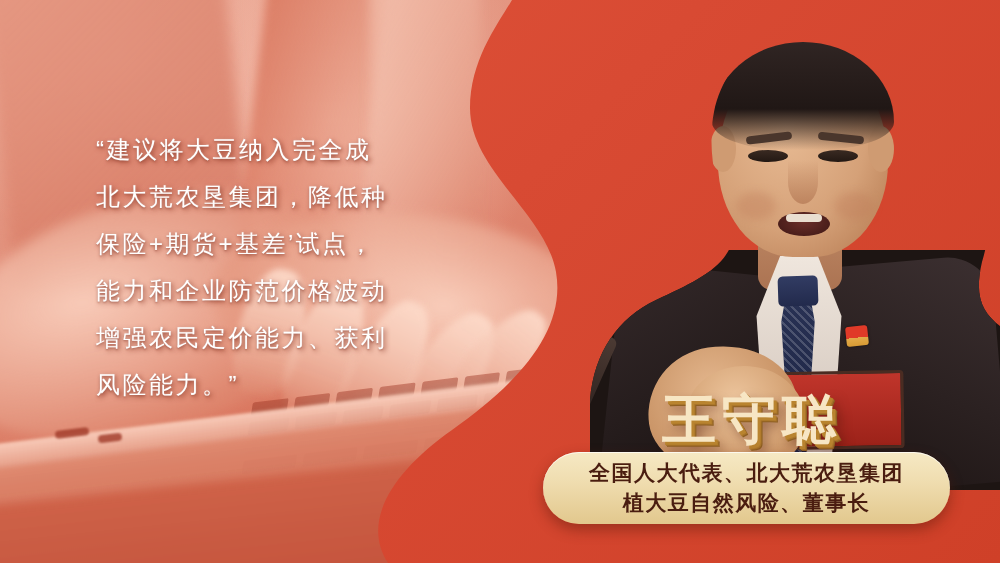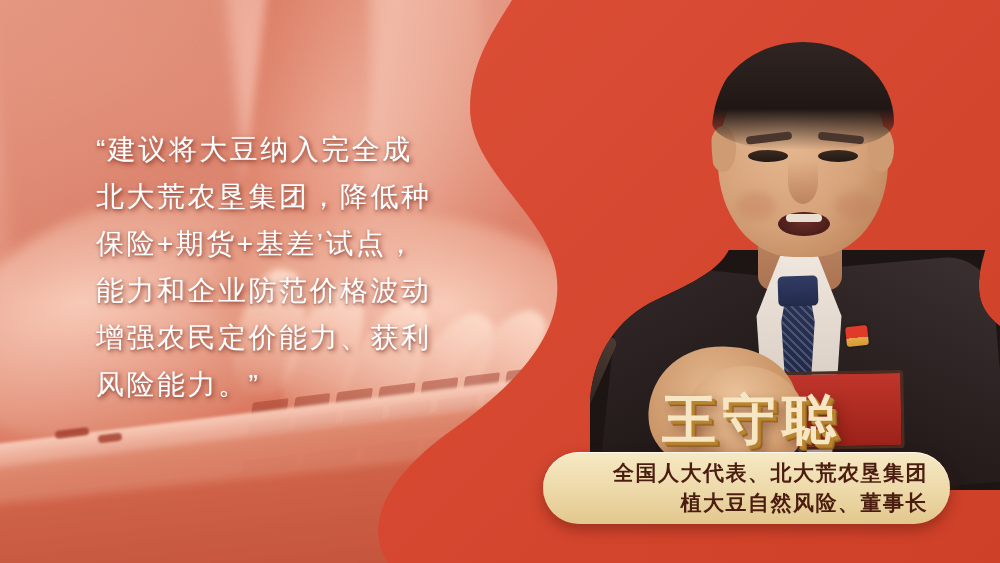--- a/index.html
+++ b/index.html
@@ -221,21 +221,21 @@
     transform:rotate(4deg);
   }
 
   
   .quote{
     position:absolute;left:96px;top:126px;width:360px;
     z-index:6;
   }
   .qline{
     color:#ffffff;
-    font-size:28px;
+    font-size:24px;
     line-height:47px;
     letter-spacing:2.5px;
     font-weight:400;
     white-space:nowrap;
     text-shadow:
       0 0 2px rgba(255,255,255,.45),
       2px 2px 5px rgba(120,28,12,.75),
       0 1px 2px rgba(130,40,20,.6);
   }
 
@@ -254,21 +254,21 @@
     text-align: right;
   }
 
   
   .title-pill{
     position:absolute;left:543px;top:452px;width:407px;height:72px;z-index:9;
     border-radius:36px;
     background:linear-gradient(180deg,#f6e9c4 0%,#efdcae 44%,#e2c88d 100%);
     box-shadow:0 6px 14px rgba(92,24,10,.45), inset 0 1px 0 rgba(255,255,255,.7);
     display:flex;flex-direction:column;
-    align-items:flex-end;justify-content:center;
+    align-items:center;justify-content:center;
     padding:0 22px;
   }
   .title-line{
     color:#4a1d10;
     font-size:21px;
     line-height:30px;
     letter-spacing:1.5px;
     font-weight:bold;
     white-space:nowrap;
   }

